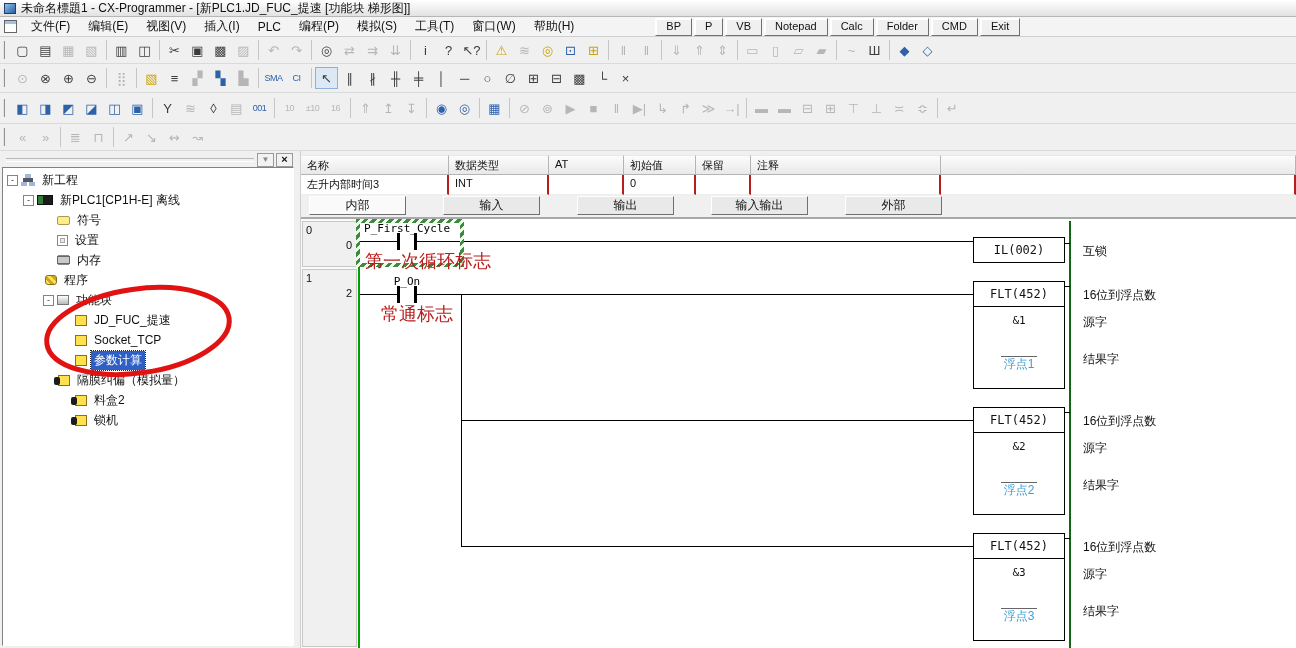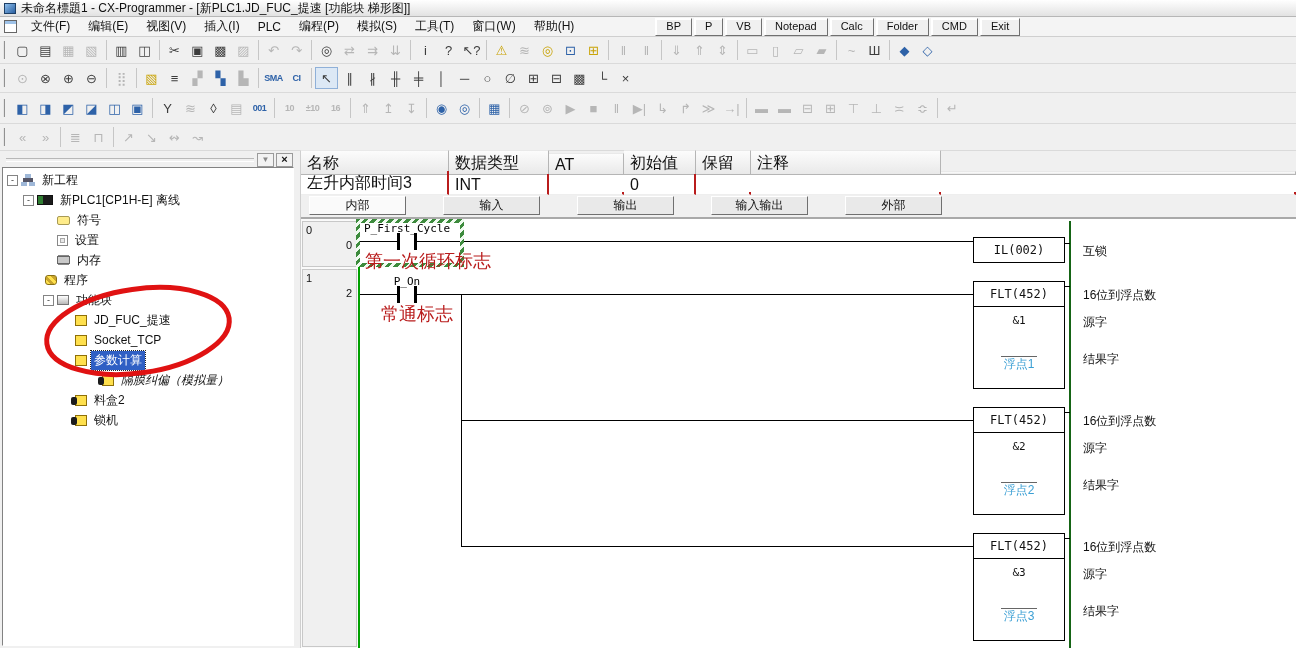--- a/index.html
+++ b/index.html
@@ -20,21 +20,21 @@
 
   
   .tb{display:flex;align-items:center;background:#f0f0f0;border-bottom:1px solid #dadada;padding-left:2px;}
   #tb1{height:27px}#tb2{height:29px}#tb3{height:31px}#tb4{height:27px}
   .grip{width:5px;height:18px;border-left:2px ridge #e5e5e5;margin:0 3px 0 1px;flex:none;}
   .tbtn{width:23px;height:22px;display:flex;align-items:center;justify-content:center;font-size:13px;color:#3c3c3c;flex:none;}
   .tbtn.off{color:#b6b6b6;}
   .tbtn.warn{color:#c9a40a;}
   .tbtn.col{color:#2e62a8;}
   .tbtn.pressed{border:1px solid #8fb0d8;background:#dce8f5;}
-  .tbtn.txt{font-size:9px;letter-spacing:-0.5px;font-weight:bold;}
+  .tbtn.txt{font-size:9px;letter-spacing:-0.5px;font-weight:normal;}
   .tsep{width:1px;height:20px;background:#c6c6c6;margin:0 3px;flex:none;}
 
   
   .main{flex:1;display:flex;min-height:0;}
   .leftpanel{width:296px;background:#f0f0f0;display:flex;flex-direction:column;position:relative;flex:none;}
   .lgrip{height:16px;display:flex;align-items:center;padding:1px 3px 0;}
   .lines{flex:1;height:4px;border-top:1px solid #b8b8b8;border-bottom:1px solid #fff;margin:0 3px;}
   .combo{width:17px;height:14px;border:1px solid #9a9a9a;background:#f2f2f2;font-size:8px;line-height:12px;text-align:center;color:#888;flex:none;}
   .closeb{width:17px;height:14px;border:1px solid #9a9a9a;background:#f2f2f2;font-size:11px;font-weight:bold;line-height:11px;text-align:center;margin-left:2px;flex:none;}
   .treebox{flex:1;margin:0 2px 2px;background:#fff;border:1px solid #828282;border-right-color:#fff;border-bottom-color:#fff;overflow:hidden;padding-top:2px;}
@@ -54,21 +54,21 @@
   .ti-function-block{width:12px;height:11px;background:#ffe04d;border:1px solid #8f7008;}
   .ti-function-block-locked{width:12px;height:11px;background:#ffe04d;border:1px solid #8f7008;}
   .ti-function-block-locked::after{content:"";position:absolute;left:-5px;top:1px;width:6px;height:8px;background:#1c1c1c;border-radius:2px;}
   .annot{position:absolute;left:36px;top:130px;width:210px;height:104px;pointer-events:none;z-index:6;}
 
   .vsplit{width:5px;background:#f0f0f0;border-right:1px solid #cfcfcf;flex:none;}
 
   
   .rightpanel{flex:1;display:flex;flex-direction:column;min-width:0;background:#f0f0f0;}
   .vartable{padding-top:4px;background:#f0f0f0;}
-  .vrow{display:flex;height:20px;font-size:16px;align-items:flex-end;}
+  .vrow{display:flex;height:20px;font-size:11px;}
   .vhead .vc{background:linear-gradient(#fcfcfc,#e9e9e9);border:1px solid #b5b5b5;border-left:none;border-top:1px solid #e9e9e9;padding:2px 6px 0;white-space:nowrap;overflow:hidden;}
   .vdata{background:#fff;}
   .vdata .vc{border-right:2px solid #b91c1c;border-bottom:1px solid #eee;padding:2px 6px 0;white-space:nowrap;overflow:hidden;}
   .vtabs{display:flex;height:22px;padding:1px 0 0 8px;background:#f0f0f0;gap:36px;}
   .vtab{width:97px;height:19px;text-align:center;font-size:12px;line-height:17px;background:#e9e9e9;border:1px solid #707070;border-top-color:#fff;border-left-color:#fff;margin-right:1px;white-space:nowrap;}
   .vtab.active{background:#fafafa;font-weight:normal;}
 
   
   .ladder{flex:1;position:relative;background:#fff;border-top:2px solid #a9a9a9;overflow:hidden;min-height:0;}
   .mcol{position:absolute;left:0;top:0;bottom:0;width:57px;background:#fafafa;}
@@ -546,21 +546,21 @@
           <div class="trow" style="padding-left: 58px;">
             <span class="spc"></span>
             <span class="ti ti-function-block"></span>
             <span class="tlabel">Socket_TCP</span>
           </div>
           <div class="trow" style="padding-left: 58px;">
             <span class="spc"></span>
             <span class="ti ti-function-block"></span>
             <span class="tlabel sel">参数计算</span>
           </div>
-          <div class="trow" style="padding-left: 85px; font-style: italic;">
+          <div class="trow" style="padding-left: 41px;">
             <span class="spc"></span>
             <span class="ti ti-function-block-locked"></span>
             <span class="tlabel">隔膜纠偏（模拟量）</span>
           </div>
           <div class="trow" style="padding-left: 58px;">
             <span class="spc"></span>
             <span class="ti ti-function-block-locked"></span>
             <span class="tlabel">料盒2</span>
           </div>
           <div class="trow" style="padding-left: 58px;">

